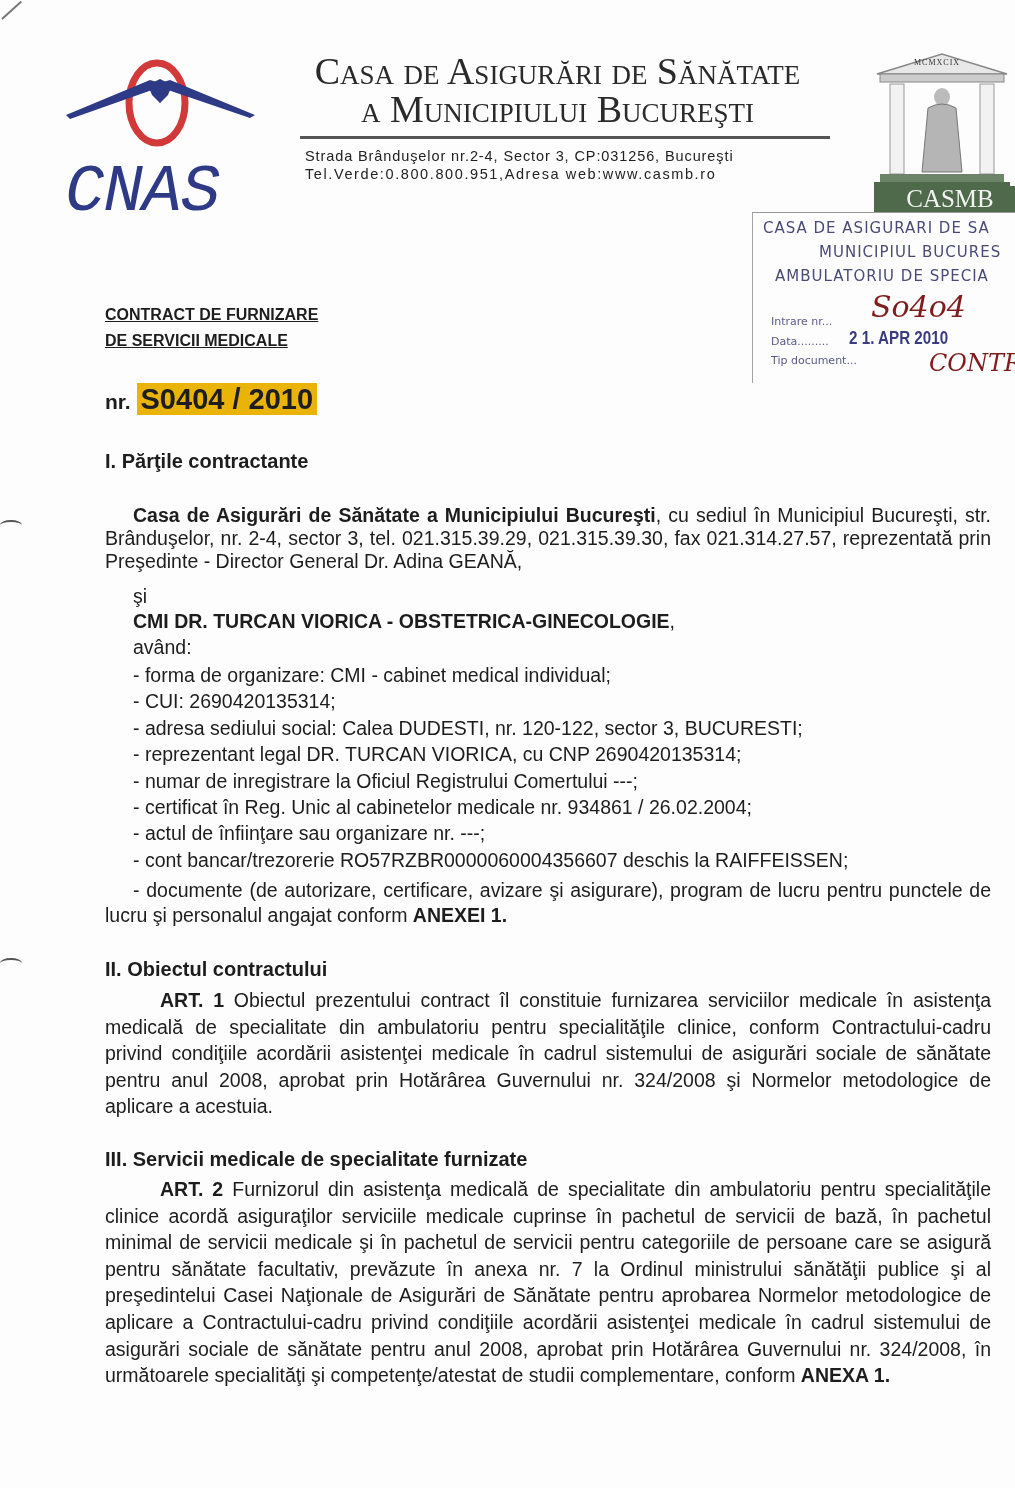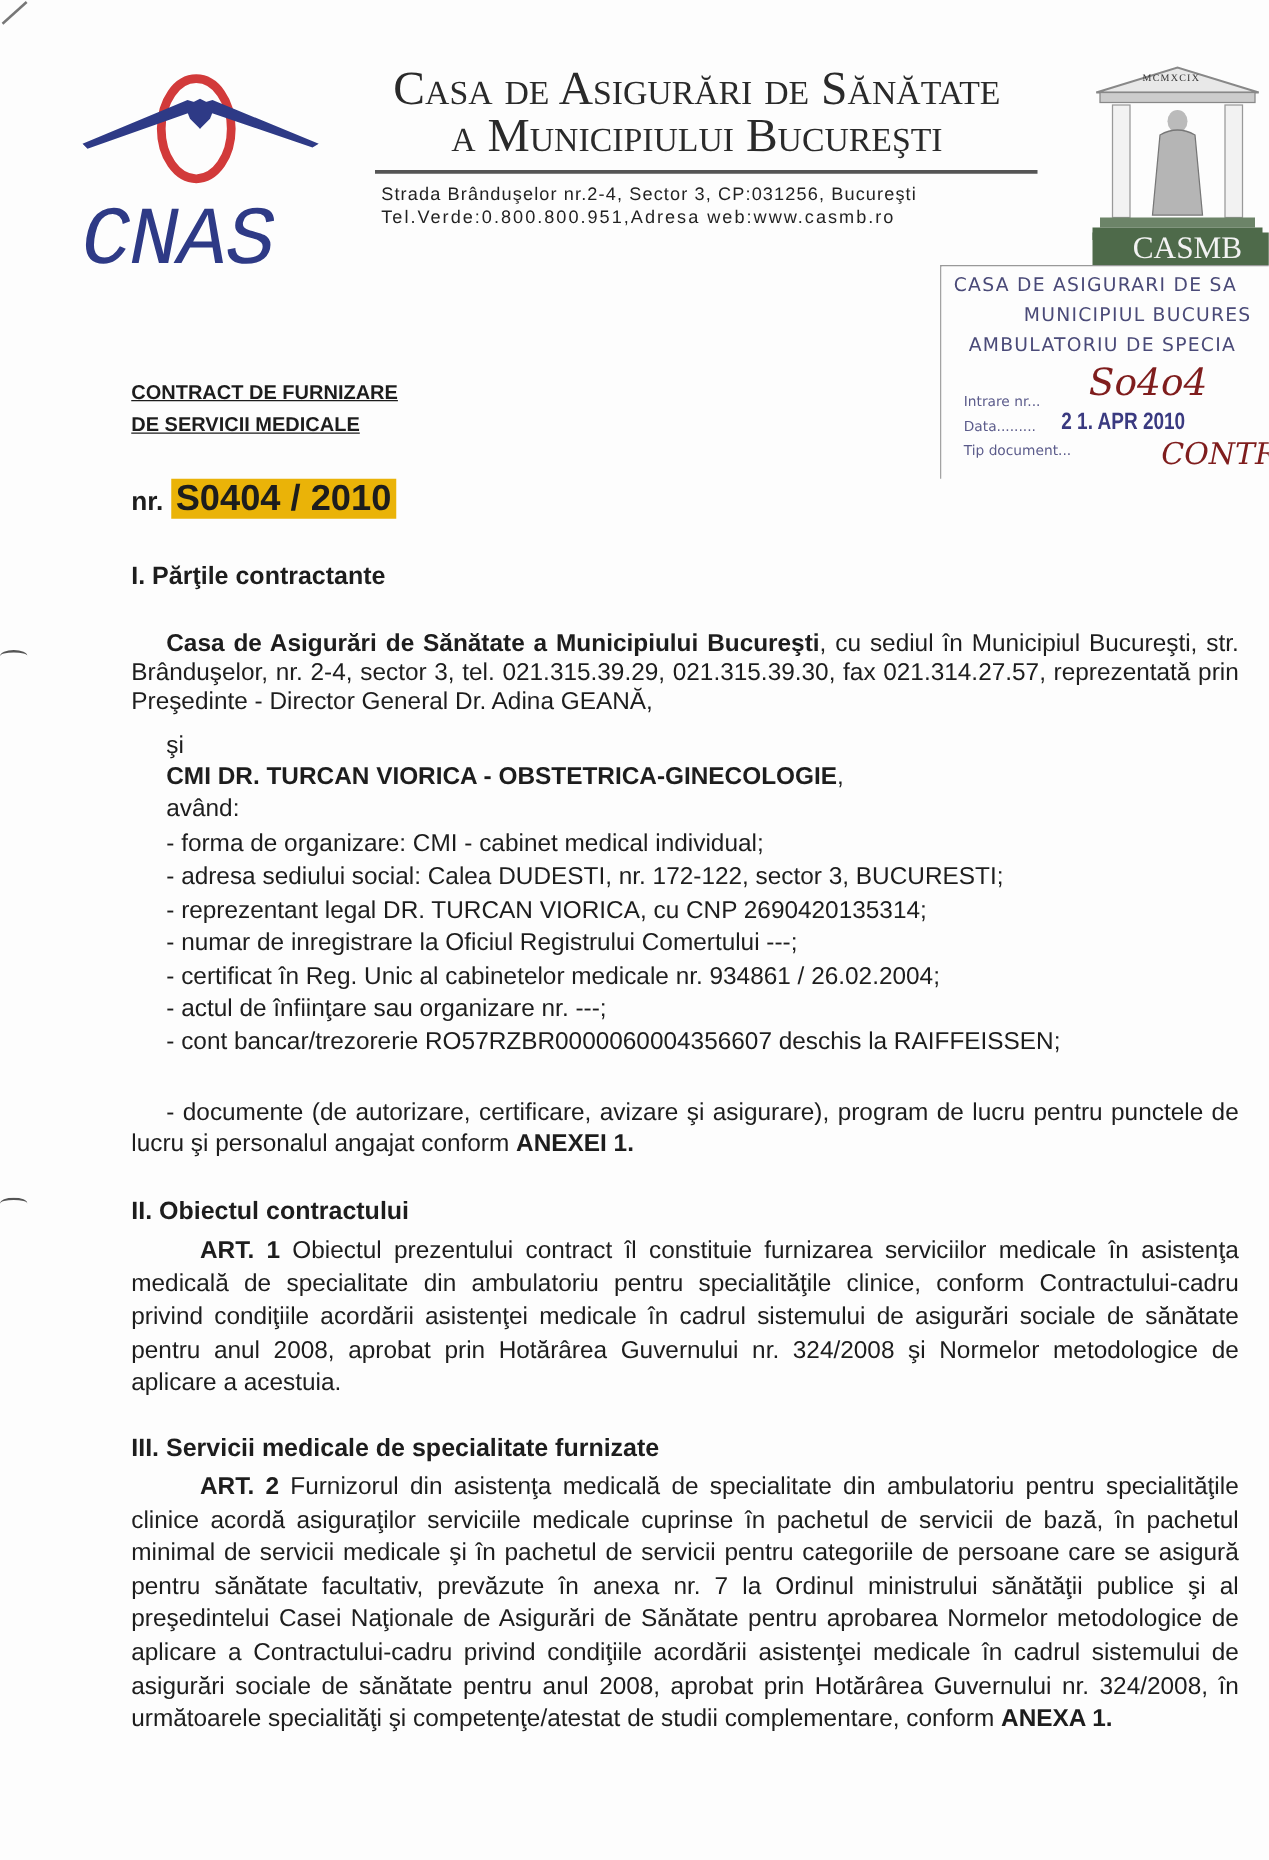--- a/index.html
+++ b/index.html
@@ -112,21 +112,22 @@
   <span class="num">S0404 / 2010</span>
 </div>
 
 <div class="doc h" style="top:450px;">I. Părţile contractante</div>
 <div class="doc para indent1" style="top:504px;"><b>Casa de Asigurări de Sănătate a Municipiului Bucureşti</b><span>, cu sediul în Municipiul Bucureşti, str. Brânduşelor, nr. 2-4, sector 3, tel. 021.315.39.29, 021.315.39.30, fax 021.314.27.57, reprezentată prin Preşedinte - Director General Dr. Adina GEANĂ,</span></div>
 <div class="doc abs" style="left:133px; top:585px;">şi</div>
 <div class="doc abs" style="left:133px; top:610px; white-space:nowrap;"><b>CMI DR. TURCAN VIORICA - OBSTETRICA-GINECOLOGIE</b><span>,</span></div>
 <div class="doc abs" style="left:133px; top:636px;">având:</div>
 <div class="doc list" style="top:662px; line-height:26.4px;">
   <div>- forma de organizare: CMI - cabinet medical individual;</div>
-  <div>- adresa sediului social: Calea DUDESTI, nr. 172-122, sector 3, BUCURESTI;</div>
+  <div>- CUI: 2690420135314;</div>
+  <div>- adresa sediului social: Calea DUDESTI, nr. 120-122, sector 3, BUCURESTI;</div>
   <div>- reprezentant legal DR. TURCAN VIORICA, cu CNP 2690420135314;</div>
   <div>- numar de inregistrare la Oficiul Registrului Comertului ---;</div>
   <div>- certificat în Reg. Unic al cabinetelor medicale nr. 934861 / 26.02.2004;</div>
   <div>- actul de înfiinţare sau organizare nr.  ---;</div>
   <div>- cont bancar/trezorerie RO57RZBR0000060004356607 deschis la RAIFFEISSEN;</div>
 </div>
 <div class="doc para indent1" style="top:878px; line-height:25px;"><span>- documente (de autorizare, certificare, avizare şi asigurare), program de lucru pentru punctele de lucru şi  personalul angajat conform </span><b>ANEXEI 1.</b></div>
 
 <div class="doc h" style="top:958px;">II. Obiectul contractului</div>
 <div class="doc para indent2" style="top:987px; line-height:26.5px;"><b>ART. 1</b><span> Obiectul prezentului contract îl constituie furnizarea serviciilor medicale în asistenţa medicală de specialitate din ambulatoriu pentru specialităţile clinice, conform Contractului-cadru privind condiţiile acordării asistenţei medicale în cadrul sistemului de asigurări sociale de sănătate pentru anul 2008, aprobat prin Hotărârea Guvernului nr. 324/2008 şi Normelor metodologice de aplicare a acestuia.</span></div>

